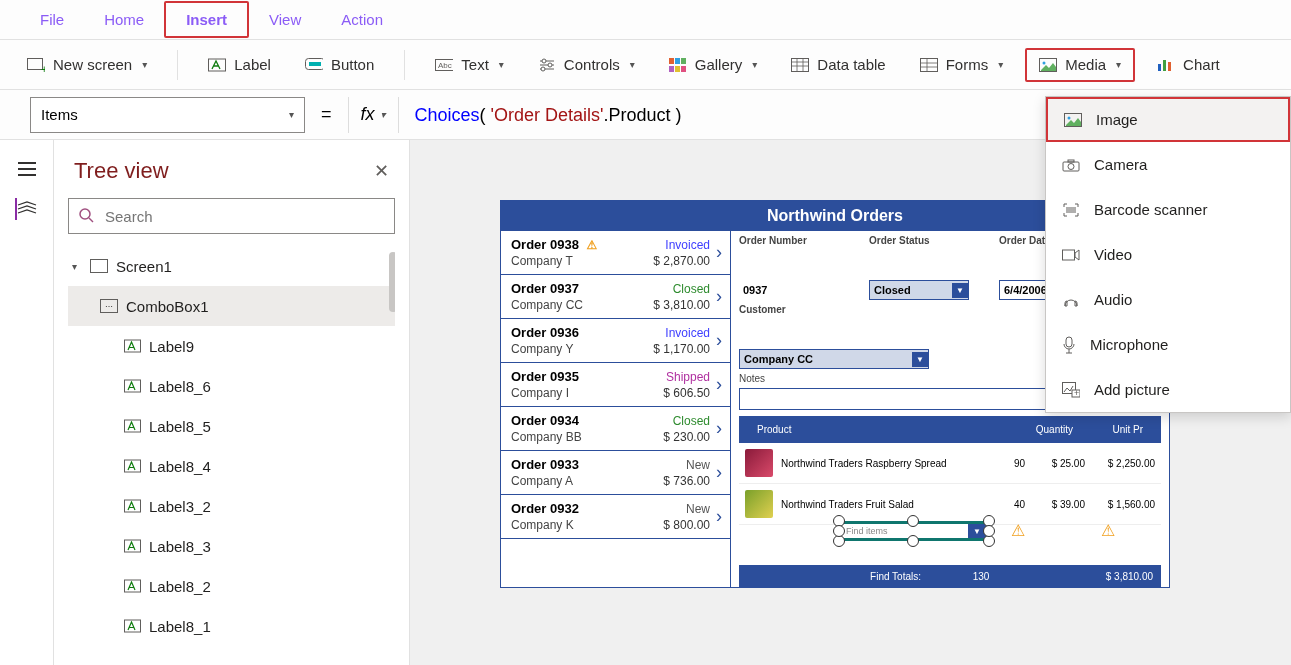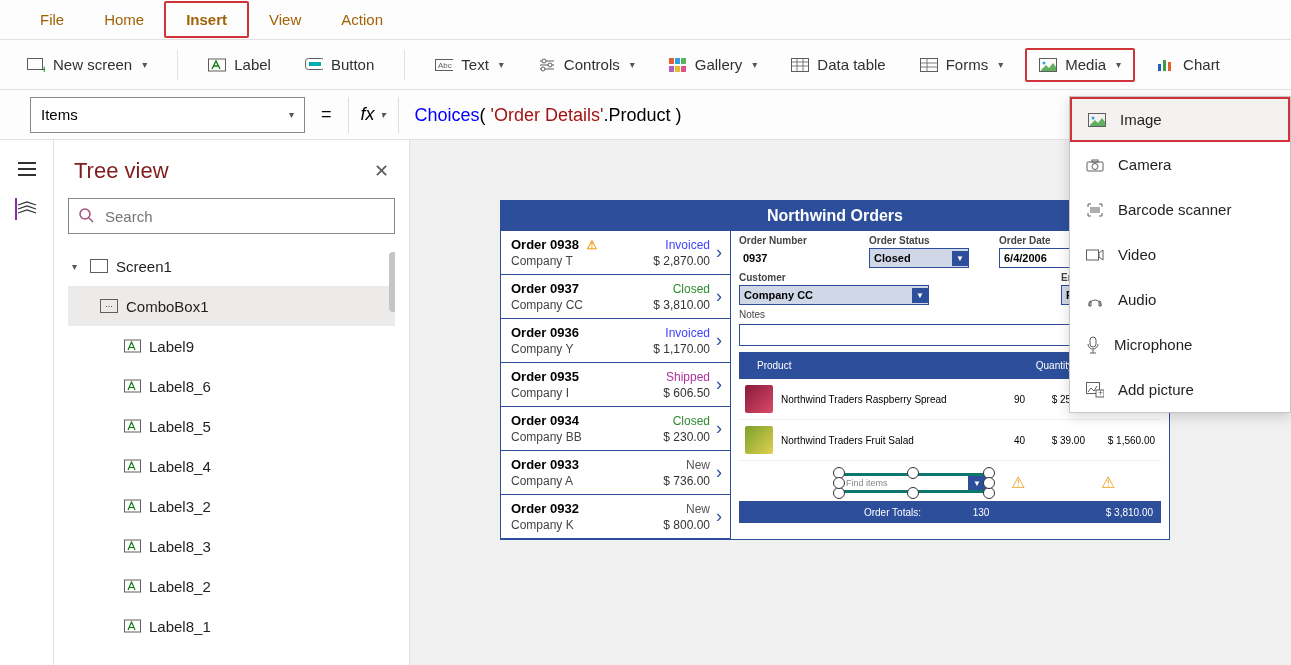--- a/index.html
+++ b/index.html
@@ -1,20 +1,20 @@
 <!DOCTYPE html>
 <html><head>
 <meta charset="utf-8">
 <style>
 * { box-sizing: border-box; margin: 0; padding: 0; font-family: "Segoe UI", Arial, sans-serif; }
 body { width: 1291px; height: 665px; background: #f8f8f8; overflow: hidden; position: relative; }
 
 
 .menu-bar { height: 40px; display: flex; align-items: center; padding: 0 20px; gap: 0; border-bottom: 1px solid #e1e1e1; background:#fdfdfd;}
-.menu-item { padding: 8px 20px; font-size: 15px; color: #a16207; cursor: pointer; position: relative; }
+.menu-item { padding: 8px 20px; font-size: 15px; color: #8b5cf6; cursor: pointer; position: relative; }
 .menu-item.active { font-weight: 600; border-bottom: 3px solid #8a2da5; }
 .menu-item.highlighted { border: 2px solid #d13438; border-radius: 2px; }
 
 
 .ribbon { height: 50px; display: flex; align-items: center; padding: 0 15px; gap: 10px; border-bottom: 1px solid #e1e1e1; background:#fdfdfd;}
 .ribbon-divider { width: 1px; height: 30px; background: #e1e1e1; margin: 0 8px; }
 .ribbon-btn { display: flex; align-items: center; gap: 8px; padding: 6px 12px; font-size: 15px; color: #323130; cursor: pointer; border-radius: 3px; }
 .ribbon-btn.hl { border: 2px solid #d13438; border-radius:2px;}
 .ribbon-icon { width: 18px; height: 18px; display:inline-flex; align-items:center; justify-content:center;}
 .chev { font-size: 10px; color:#555; margin-left:2px;}
@@ -62,41 +62,41 @@
 .li-status { font-size:12px;}
 .li-amount { font-size:12px; color:#333;}
 .li-chev { color:#2c4e9b; font-size:18px; margin-left:6px;}
 .s-invoiced{color:#4040ff;} .s-closed{color:#2e8b2e;} .s-shipped{color:#b030a0;} .s-new{color:#555;}
 .warn { color:#f0a020; font-size:12px; margin-left:4px;}
 
 .detail-col { flex:1; padding:4px 8px 0 8px; position:relative;}
 .field-row { display:flex; gap:30px; margin-bottom:4px;font-weight:bold;}
 .field { display:flex; flex-direction:column; gap:2px; }
 .field-lbl { font-size:10px; color:#444;}
-.field-val { height:20px; border:1px solid #2c4e9b; font-size:11px; padding:2px 4px; display:flex; align-items:center; justify-content:space-between; background:#fff;}
+.field-val { height:20px; border:1px solid #2c4e9b; font-size:11px; padding:2px 4px; display:flex; align-items:center; justify-content:space-between; background:#fff;margin-top:32px;}
 .field-val.dd::after { content:"▼"; font-size:8px; color:#fff; background:#2c4e9b; padding:3px 4px; margin:-2px -4px -2px 4px;}
 .field-val.sel { background:#d0d8e8;}
 .w90{width:100px;}
 .notes-box { height:22px; border:1px solid #2c4e9b; background:#fff; margin-top:2px;}
 
 .prod-head { background:#2c4e9b; color:#fff; height:27px; display:flex; align-items:center; font-size:10px; padding:0 18px; margin-top:6px;}
 .ph-p{flex:1;} .ph-q{width:60px; text-align:right;} .ph-up{width:70px; text-align:right;}
 .prod-row { display:flex; align-items:center; padding:6px 6px; font-size:10px; border-bottom:1px solid #eee;}
 .prod-img { width:28px; height:28px; border-radius:2px; margin-right:8px;}
 .prod-name{flex:1;} .prod-q{width:50px;text-align:right;} .prod-up{width:60px;text-align:right;} .prod-ext{width:70px;text-align:right;}
 
 .combo-overlay { position:absolute; left:50px; bottom:42px; width:250px; height:28px;}
 .combo-box { position:absolute; left:58px; top:4px; width:150px; height:20px; border:3px solid #0f766e; background:#fff; font-size:9px; color:#888; display:flex; align-items:center; padding-left:4px;}
 .combo-box::after{content:"▼"; position:absolute; right:0; top:0; bottom:0; width:18px; background:#2c4e9b; color:#fff; display:flex; align-items:center; justify-content:center; font-size:8px;}
 .handle{position:absolute; width:12px; height:12px; background:#fff; border:1px solid #333; border-radius:50%;}
 .totals { background:#2c4e9b; color:#fff; height:22px; display:flex; align-items:center; font-size:10px;}
 .tot-lbl{flex:1; text-align:right; padding-right:30px;} .tot-q{width:60px;text-align:center;} .tot-sp{width:70px;} .tot-amt{width:80px;text-align:right; padding-right:8px;}
 
 
-.media-menu { position:absolute; top:96px; right:0; width:222px; background:#fff; border:1px solid #c8c6c4; box-shadow:0 4px 12px rgba(0,0,0,.15); z-index:10;}
+.media-menu { position:absolute; top:96px; right:0; width:246px; background:#fff; border:1px solid #c8c6c4; box-shadow:0 4px 12px rgba(0,0,0,.15); z-index:10;}
 .media-item { height:45px; display:flex; align-items:center; gap:14px; padding:0 16px; font-size:15px; color:#201f1e; cursor:pointer;}
 .media-item.hl { border:2px solid #d13438; background:#f3f2f1;}
 
 svg { display:block; }
 </style>
 </head>
 <body>
 
 <div class="menu-bar">
   <div class="menu-item">File</div>
@@ -508,21 +508,21 @@
           <div class="handle" style="left:52px;top:18px;"></div>
             <div class="handle" style="left:126px;top:18px;"></div>
             <div class="handle" style="left:202px;top:18px;"></div>
           <div class="handle" style="left:52px;top:8px;"></div>
             <div class="handle" style="left:202px;top:8px;"></div>
           <span style="position:absolute;left:230px;top:4px;color:#f0a020;">⚠</span>
           <span style="position:absolute;left:320px;top:4px;color:#f0a020;">⚠</span>
         </div>
         <div style="height:40px;"></div>
         <div class="totals">
-          <span class="tot-lbl">Order Totals:</span>
+          <span class="tot-lbl">Find Totals:</span>
           <span class="tot-q">130</span>
           <span class="tot-sp"></span>
           <span class="tot-amt">$ 3,810.00</span>
         </div>
       </div>
     </div>
   </div>
 </div>
 
 <div class="media-menu">

